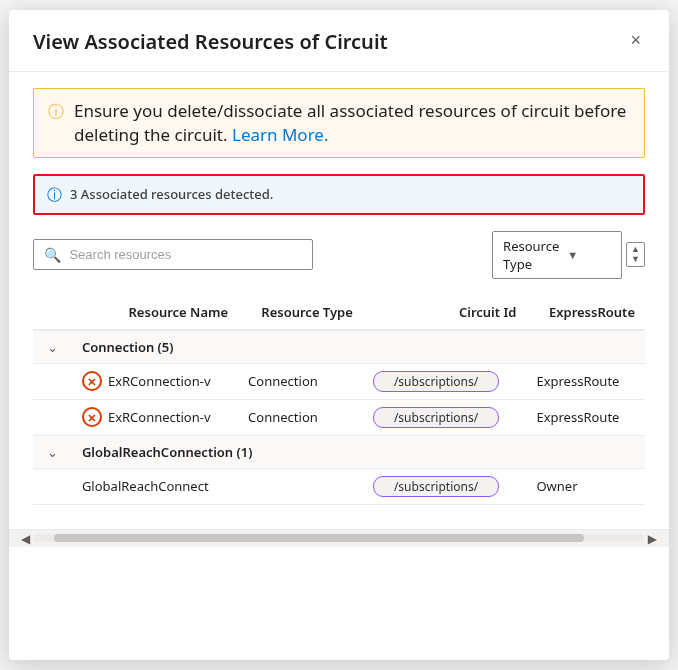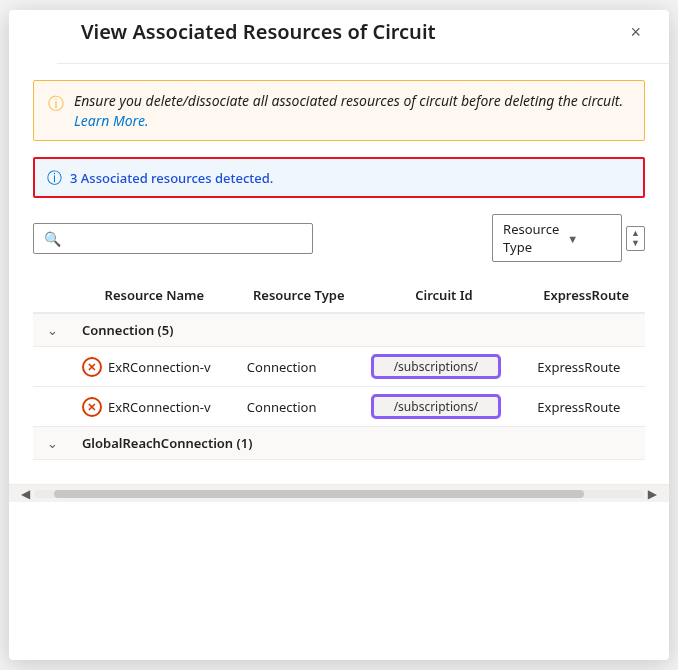--- a/index.html
+++ b/index.html
@@ -16,25 +16,24 @@
       width: 660px;
       min-height: 650px;
       border-radius: 4px;
       box-shadow: 0 4px 24px rgba(0,0,0,0.18);
       padding: 0;
       position: relative;
       overflow: hidden;
     }
     .dialog-header {
       display: flex;
-      align-items: flex-start;
+      align-items: flex-end;
       justify-content: space-between;
-      padding: 8px 24px 16px 24px;
+      padding: 16px 24px 16px 24px;
       border-bottom: 1px solid #edebe9;
-      margin-left: 48px;
     }
     .dialog-title {
       font-size: 20px;
       font-weight: 600;
       color: #201f1e;
     }
     .close-btn {
       background: none;
       border: none;
       cursor: pointer;
@@ -59,24 +58,23 @@
       gap: 10px;
       margin-bottom: 16px;
     }
     .warning-icon {
       color: #f4b942;
       font-size: 16px;
       margin-top: 1px;
       flex-shrink: 0;
     }
     .warning-text {
-      font-size: 14px;
+      font-size: 17px;
       color: #201f1e;
       line-height: 1.4;
-      font-style: italic;
     }
     .warning-link {
       color: #0078d4;
       text-decoration: none;
     }
     .info-bar {
       background: #eff6fc;
       border: 2px solid #e81123;
       border-radius: 2px;
       padding: 8px 12px;
@@ -85,21 +83,21 @@
       gap: 8px;
       margin-bottom: 16px;
     }
     .info-icon {
       color: #0078d4;
       font-size: 15px;
       flex-shrink: 0;
     }
     .info-text {
       font-size: 13px;
-      color: #1d4ed8;
+      color: #404040;
       font-weight: 500;
     }
     .toolbar {
       display: flex;
       align-items: center;
       justify-content: space-between;
       margin-bottom: 16px;
       gap: 12px;
     }
     .search-box {
@@ -158,21 +156,21 @@
     .sort-btn span { font-size: 9px; color: #605e5c; line-height: 1; }
     .table-container {
       overflow-x: auto;
     }
     .resource-table {
       width: 100%;
       border-collapse: collapse;
       font-size: 13px;
     }
     .resource-table th {
-      text-align: center;
+      text-align: right;
       padding: 8px 10px;
       font-weight: 600;
       color: #201f1e;
       border-bottom: 2px solid #edebe9;
       white-space: nowrap;
     }
     .resource-table th:first-child { width: 36px; }
     .th-expand { width: 36px; }
     .resource-table td {
       padding: 7px 10px;
@@ -201,22 +199,22 @@
       border-radius: 50%;
       border: 2px solid #d73b02;
       color: #d73b02;
       font-size: 11px;
       font-weight: 700;
       margin-right: 6px;
     }
     .subscriptions-badge {
       display: inline-block;
       background: #f3f2f1;
-      border: 3px solid #8b5cf6;
-      border-radius: 5px;
+      border: 1px solid #8b5cf6;
+      border-radius: 10px;
       padding: 1px 20px;
       font-size: 12px;
       color: #323130;
     }
     .scrollbar-area {
       height: 18px;
       background: #f3f2f1;
       border-top: 1px solid #edebe9;
       display: flex;
       align-items: center;
@@ -267,20 +265,21 @@
     </div>
 
     <div class="info-bar">
       <span class="info-icon">ⓘ</span>
       <span class="info-text">3 Associated resources detected.</span>
     </div>
 
     <div class="toolbar">
       <div class="search-box">
         <span class="search-icon">🔍</span>
+        <input class="search-input" type="text" placeholder="Search resources" style="">
       </div>
       <div class="filter-group">
         <div class="filter-dropdown">
           <span>Resource Type</span>
           <span class="chevron-icon">▼</span>
         </div>
         <button class="sort-btn">
           <span>▲</span>
           <span>▼</span>
         </button>
@@ -318,20 +317,27 @@
         <td>Connection</td>
         <td><span class="subscriptions-badge">/subscriptions/</span></td>
         <td>ExpressRoute</td>
       </tr>
             <tr class="group-row">
       <td>
         <button class="expand-btn">⌄</button>
       </td>
       <td colspan="4">GlobalReachConnection (1)</td>
     </tr>
+            <tr>
+        <td></td>
+        <td>GlobalReachConnect</td>
+        <td></td>
+        <td><span class="subscriptions-badge">/subscriptions/</span></td>
+        <td>Owner</td>
+      </tr>
           </tbody>
       </table>
     </div>
   </div>
 
   <div class="scrollbar-area">
     <span class="scroll-arrow">◀</span>
     <div class="scrollbar-track">
       <div class="scrollbar-thumb"></div>
     </div>

